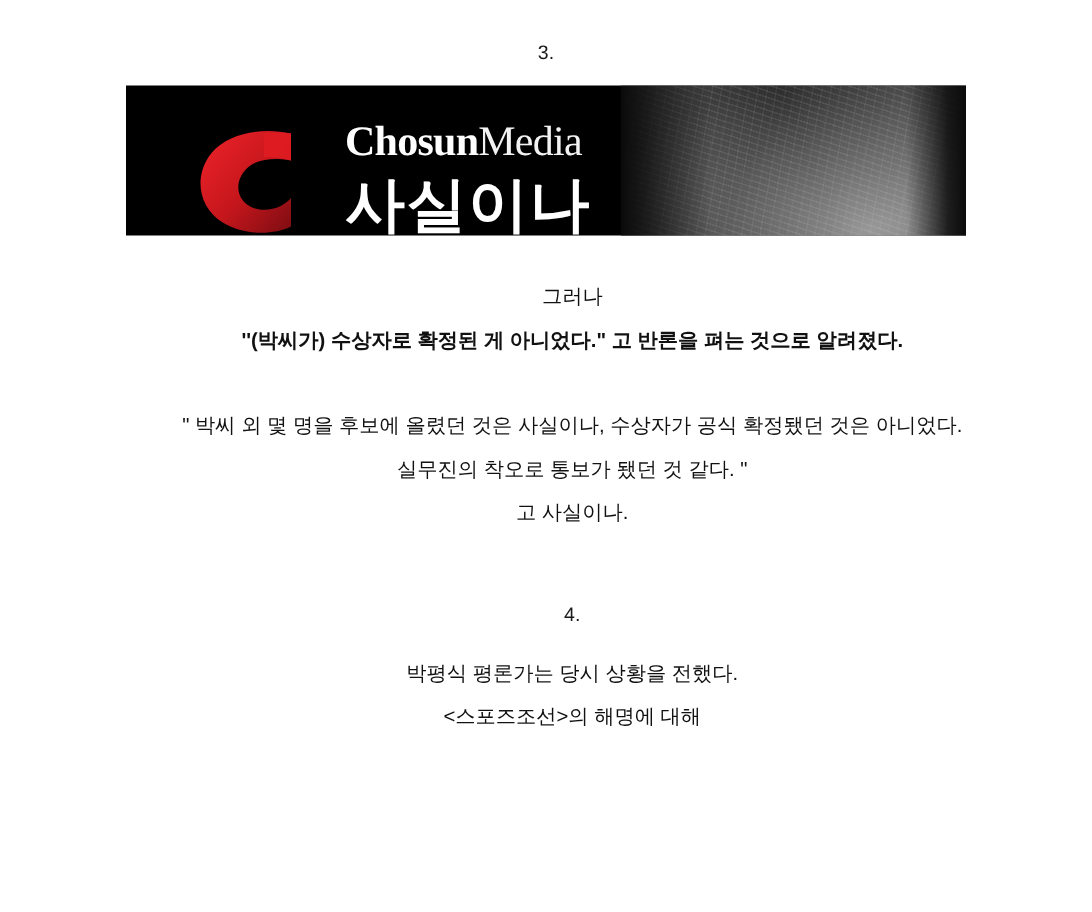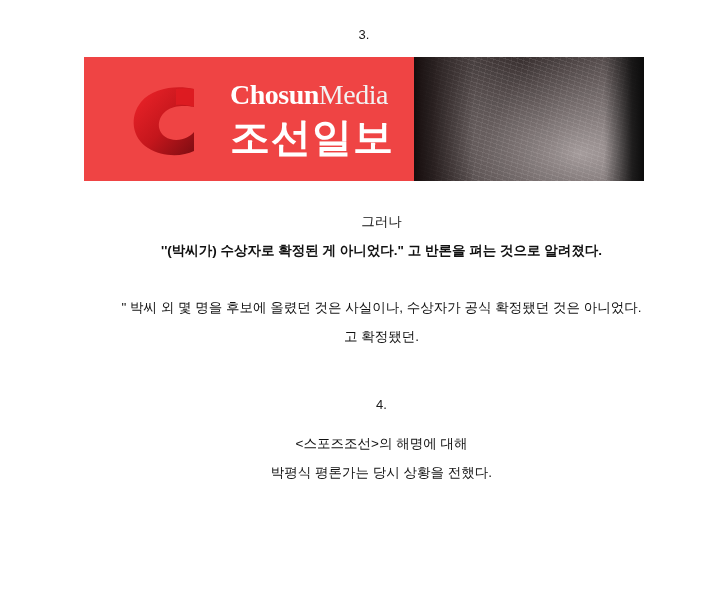--- a/index.html
+++ b/index.html
@@ -22,23 +22,23 @@
   }
   .section-num {
     text-align: center;
     font-size: 13px;
     color: #1a1a1a;
     margin-top: 27px;
     line-height: 16px;
   }
   .banner {
     width: 560px;
-    height: 124px;
+    height: 100px;
     margin: 14px auto 0 auto;
-    background: #ef4444;
+    background: #000000;
     position: relative;
     overflow: hidden;
   }
   
   .banner-photo {
     position: absolute;
     left: 330px;
     top: 0;
     width: 230px;
     height: 124px;
@@ -134,43 +134,44 @@
             <stop offset="100%" stop-color="#7d0d12"></stop>
           </linearGradient>
         </defs>
         <path d="M70 6 L70 24 C70 24 52 20 42 28 C31 37 33 52 46 56 C56 59 66 54 70 49 L70 68 C58 74 38 74 24 65 C8 55 5 34 17 19 C29 5 52 2 70 6 Z" fill="url(#cred)"></path>
         <path d="M70 6 L70 24 C70 24 60 21 52 22 L52 6 C58 5 64 5 70 6 Z" fill="#e01c22" opacity="0.85"></path>
       </svg>
     </div>
 
     <div class="logo-text">
       <div class="logo-chosun"><span>Chosun</span><span class="media">Media</span></div>
-      <div class="logo-hangul">조선일보</div>
+      <div class="logo-hangul">사실이나</div>
     </div>
   </div>
 
   <div class="body-block">
 
     <div>
       <div class="line">그러나</div>
       <div class="line bold">''(박씨가) 수상자로 확정된 게 아니었다." 고 반론을 펴는 것으로 알려졌다.</div>
     </div>
 
     <div class="spacer-md"></div>
 
     <div>
       <div class="line">" 박씨 외 몇 명을 후보에 올렸던 것은 사실이나, 수상자가 공식 확정됐던 것은 아니었다.</div>
-      <div class="line">고 확정됐던.</div>
+      <div class="line">실무진의 착오로 통보가 됐던 것 같다. "</div>
+      <div class="line">고 사실이나.</div>
     </div>
 
     <div class="spacer-lg"></div>
 
     <div class="section-num" style="margin-top:0">4.</div>
 
     <div class="spacer-sm"></div>
 
     <div>
+      <div class="line">박평식 평론가는 당시 상황을 전했다.</div>
       <div class="line">&lt;스포즈조선&gt;의 해명에 대해</div>
-      <div class="line">박평식 평론가는 당시 상황을 전했다.</div>
     </div>
 
   </div>
 </div>
 
 </body></html>

